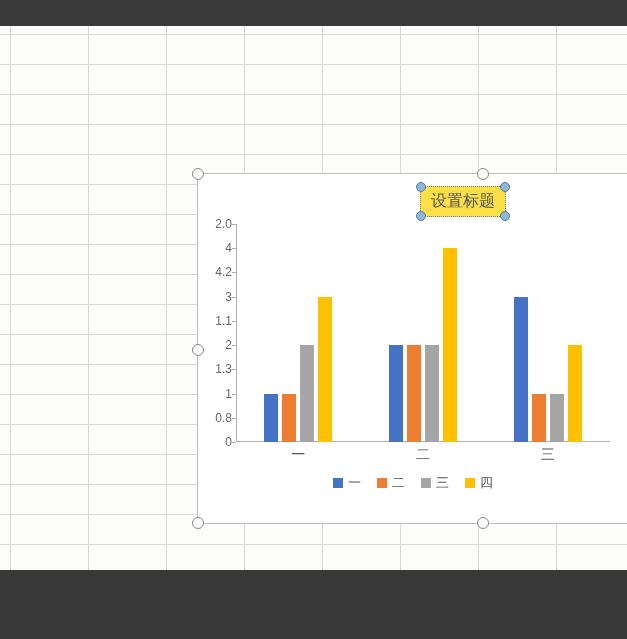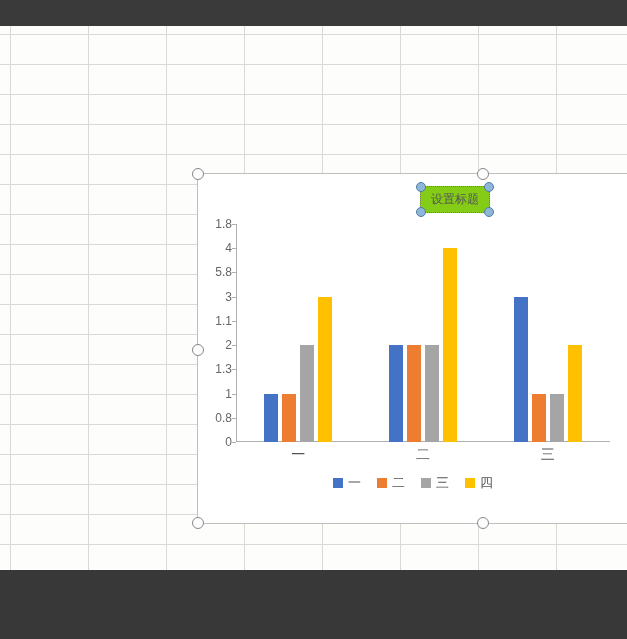--- a/index.html
+++ b/index.html
@@ -11,21 +11,21 @@
 
 .gridlines{position:absolute;inset:0;}
 .gv{position:absolute;top:0;bottom:0;width:1px;background:#d9d9d6;}
 .gh{position:absolute;left:0;right:0;height:1px;background:#d9d9d6;}
 
 
 #chart-obj{position:absolute;left:197px;top:147px;width:430px;height:349px;background:#ffffff;border:1px solid #bfbfbf;}
 .sel-handle{position:absolute;width:10px;height:10px;border:1px solid #888;border-radius:50%;background:#fdfdfd;z-index:5;}
 
 
-#title-box{position:absolute;display:inline-block;border:1px dotted #777;padding:4px 10px;font-size:12px;color:#555;background:#84cc16;}
+#title-box{position:absolute;display:inline-block;border:1px dotted #777;padding:4px 10px;font-size:16px;color:#555;background:#fde047;}
 .th{position:absolute;width:8px;height:8px;border-radius:50%;background:#8fb6d9;border:1px solid #4d7ea8;}
 
 
 #plot{position:absolute;left:38px;top:50px;width:374px;height:218px;}
 .yaxis-line{position:absolute;left:0;top:0;bottom:0;width:1px;background:#b0b0b0;}
 .xaxis-line{position:absolute;left:0;right:0;bottom:0;height:1px;background:#b0b0b0;}
 .tick{position:absolute;left:-4px;width:4px;height:1px;background:#b0b0b0;}
 .ylabel{position:absolute;right:378px;width:30px;text-align:right;font-size:12px;color:#666;transform:translateY(-50%);}
 .xlabel{position:absolute;top:222px;font-size:14px;color:#555;transform:translateX(-50%);}
 .bar{position:absolute;bottom:0;width:14px;}
@@ -98,25 +98,25 @@
           <div class="ylabel" style="top: 169.556px;">1</div>
           <div class="tick" style="top: 145.333px;"></div>
           <div class="ylabel" style="top: 145.333px;">1.3</div>
           <div class="tick" style="top: 121.111px;"></div>
           <div class="ylabel" style="top: 121.111px;">2</div>
           <div class="tick" style="top: 96.8889px;"></div>
           <div class="ylabel" style="top: 96.8889px;">1.1</div>
           <div class="tick" style="top: 72.6667px;"></div>
           <div class="ylabel" style="top: 72.6667px;">3</div>
           <div class="tick" style="top: 48.4444px;"></div>
-          <div class="ylabel" style="top: 48.4444px;">5.8</div>
+          <div class="ylabel" style="top: 48.4444px;">4.2</div>
           <div class="tick" style="top: 24.2222px;"></div>
           <div class="ylabel" style="top: 24.2222px;">4</div>
           <div class="tick" style="top: 0px;"></div>
-          <div class="ylabel" style="top: 0px;">1.8</div>
+          <div class="ylabel" style="top: 0px;">2.0</div>
           <div class="xlabel" style="left: 62.3333px;">一</div>
           <div class="bar" style="left: 28.3333px; height: 48.4444px; background: rgb(68, 114, 196);"></div>
           <div class="bar" style="left: 46.3333px; height: 48.4444px; background: rgb(237, 125, 49);"></div>
           <div class="bar" style="left: 64.3333px; height: 96.8889px; background: rgb(165, 165, 165);"></div>
           <div class="bar" style="left: 82.3333px; height: 145.333px; background: rgb(255, 192, 0);"></div>
           <div class="xlabel" style="left: 187px;">二</div>
           <div class="bar" style="left: 153px; height: 96.8889px; background: rgb(68, 114, 196);"></div>
           <div class="bar" style="left: 171px; height: 96.8889px; background: rgb(237, 125, 49);"></div>
           <div class="bar" style="left: 189px; height: 96.8889px; background: rgb(165, 165, 165);"></div>
           <div class="bar" style="left: 207px; height: 193.778px; background: rgb(255, 192, 0);"></div>

